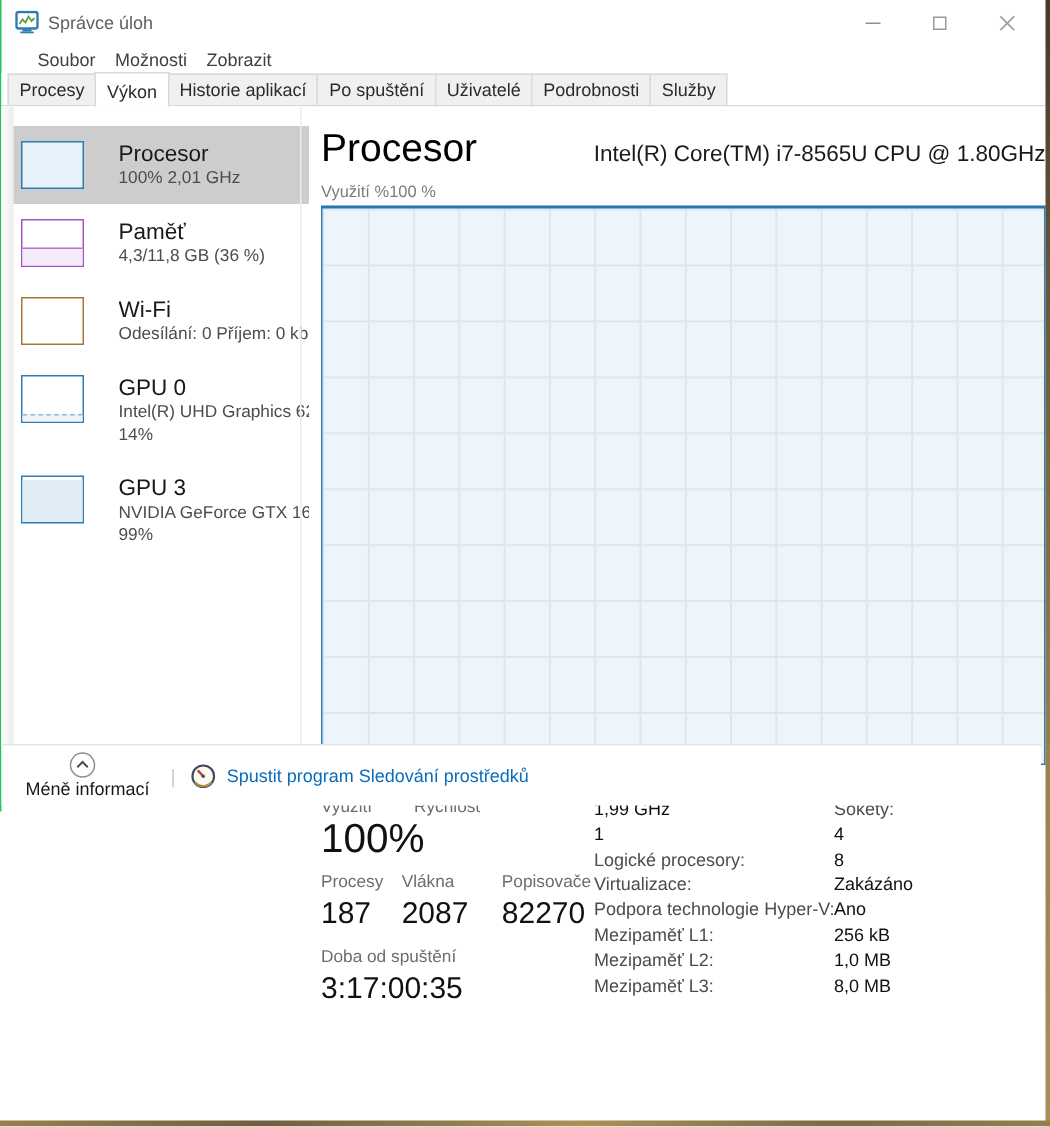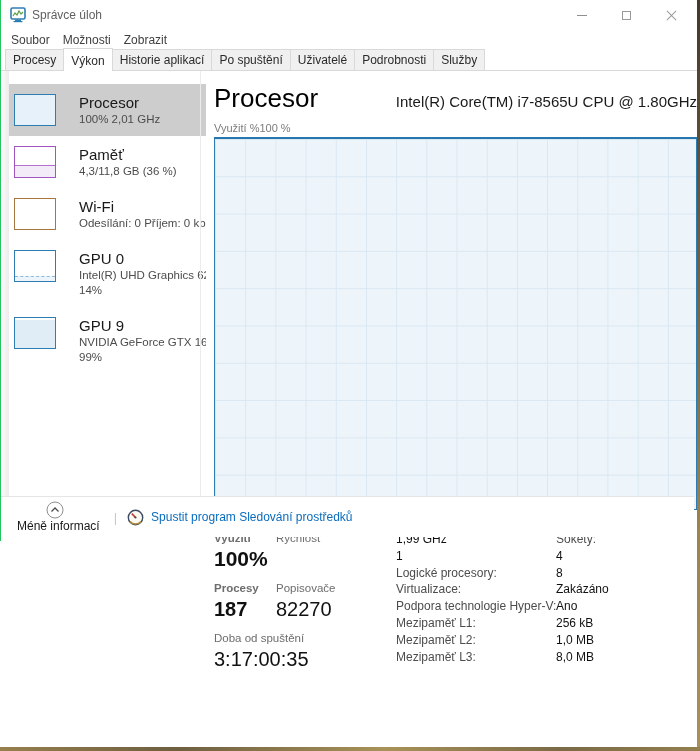--- a/index.html
+++ b/index.html
@@ -21,21 +21,21 @@
   .win-controls{position:absolute;right:3px;top:0;height:30px;display:flex;}
   .win-btn{width:45px;height:30px;display:flex;align-items:center;justify-content:center;}
   .glyph-min{width:10px;height:1px;background:#8f8f8f;}
   .glyph-max{width:9px;height:9px;border:1px solid #9a9a9a;box-sizing:border-box;}
   .glyph-close{position:relative;width:11px;height:11px;}
   .glyph-close:before,.glyph-close:after{content:"";position:absolute;left:-1px;top:5px;width:13px;height:1px;background:#9a9a9a;}
   .glyph-close:before{transform:rotate(45deg);}
   .glyph-close:after{transform:rotate(-45deg);}
 
   
-  .menubar{position:absolute;left:0;top:30px;right:0;height:19px;display:flex;align-items:center;padding-left:10px;}
+  .menubar{position:absolute;left:0;top:30px;right:0;height:19px;display:flex;align-items:center;padding-left:24px;}
   .menu-item{font-size:12px;color:#404040;margin-right:13px;}
 
   
   .tabbar{position:absolute;left:0;top:49px;right:0;height:21px;display:flex;align-items:flex-end;padding-left:4px;border-bottom:1px solid #d9d9d9;background:#fff;box-sizing:content-box;}
   .tab{font-size:12px;color:#2b2b2b;background:#f0f0f0;border:1px solid #d9d9d9;border-bottom:none;padding:3px 7px 3px 7px;margin-right:-1px;position:relative;white-space:nowrap;}
   .tab.active{background:#fff;padding-top:5px;margin-bottom:-1px;z-index:2;}
 
   
   .content{position:absolute;left:0;top:71px;right:0;bottom:44px;background:#fff;}
 
@@ -74,24 +74,24 @@
     background-image:
       linear-gradient(to right,#d9e7f2 1px,transparent 1px),
       linear-gradient(to bottom,#d9e7f2 1px,transparent 1px);
     background-size:30.2px 37.3px;
   }
   .chart-bottom{position:absolute;left:0;top:442px;width:100%;display:flex;justify-content:space-between;font-size:11px;color:#7b7b7b;margin-left:24px;}
 
   
   .stats{position:absolute;left:0;top:460px;width:180px;}
   .stat-row{display:flex;margin-bottom:9px;}
-  .stat-cell1{width:62px;font-weight:bold;}
+  .stat-cell1{width:62px;}
   .stat-cell2{width:77px;}
   .stat-label{font-size:11.5px;color:#6d6d6d;line-height:15px;}
-  .stat-value{font-size:21px;color:#111;line-height:26px;white-space:nowrap;}
+  .stat-value{font-size:27px;color:#111;line-height:26px;white-space:nowrap;}
   .stat-value.mid{font-size:20px;}
 
   .details{position:absolute;left:182px;top:461px;display:grid;grid-template-columns:160px auto;grid-auto-rows:16.8px;align-items:start;}
   .det-label{font-size:12px;color:#4c4c4c;white-space:nowrap;}
   .det-value{font-size:12px;color:#111;white-space:nowrap;}
 
   
   .footer{position:absolute;left:0;right:3px;bottom:4px;height:40px;border-top:1px solid #e5e5e5;background:#fff;display:flex;align-items:center;}
   .less-info{display:flex;align-items:center;margin-left:10px;flex-direction:column;}
   .chev-circle{width:18px;height:18px;flex:0 0 auto;}
@@ -185,21 +185,21 @@
             <div class="side-sub">Intel(R) UHD Graphics 620</div>
             <div class="side-sub">14%</div>
           </div>
         </div>
 
         <div class="side-item">
           <div class="thumb thumb-gpu">
               <div class="gpu1-fill"></div>
             </div>
           <div class="side-text">
-            <div class="side-name">GPU 9</div>
+            <div class="side-name">GPU 3</div>
             <div class="side-sub">NVIDIA GeForce GTX 1650</div>
             <div class="side-sub">99%</div>
           </div>
         </div>
 
       </div>
     </div>
 
     <div class="v-divider"></div>
 
@@ -228,20 +228,24 @@
             <div class="stat-value">100%</div>
           </div>
           <div>
             <div class="stat-label">Rychlost</div>
           </div>
         </div>
         <div class="stat-row">
           <div class="stat-cell1">
             <div class="stat-label">Procesy</div>
             <div class="stat-value mid">187</div>
+          </div>
+          <div class="stat-cell2">
+            <div class="stat-label">Vlákna</div>
+            <div class="stat-value mid">2087</div>
           </div>
           <div>
             <div class="stat-label">Popisovače</div>
             <div class="stat-value mid">82270</div>
           </div>
         </div>
         <div class="stat-row">
           <div>
             <div class="stat-label">Doba od spuštění</div>
             <div class="stat-value mid">3:17:00:35</div>

